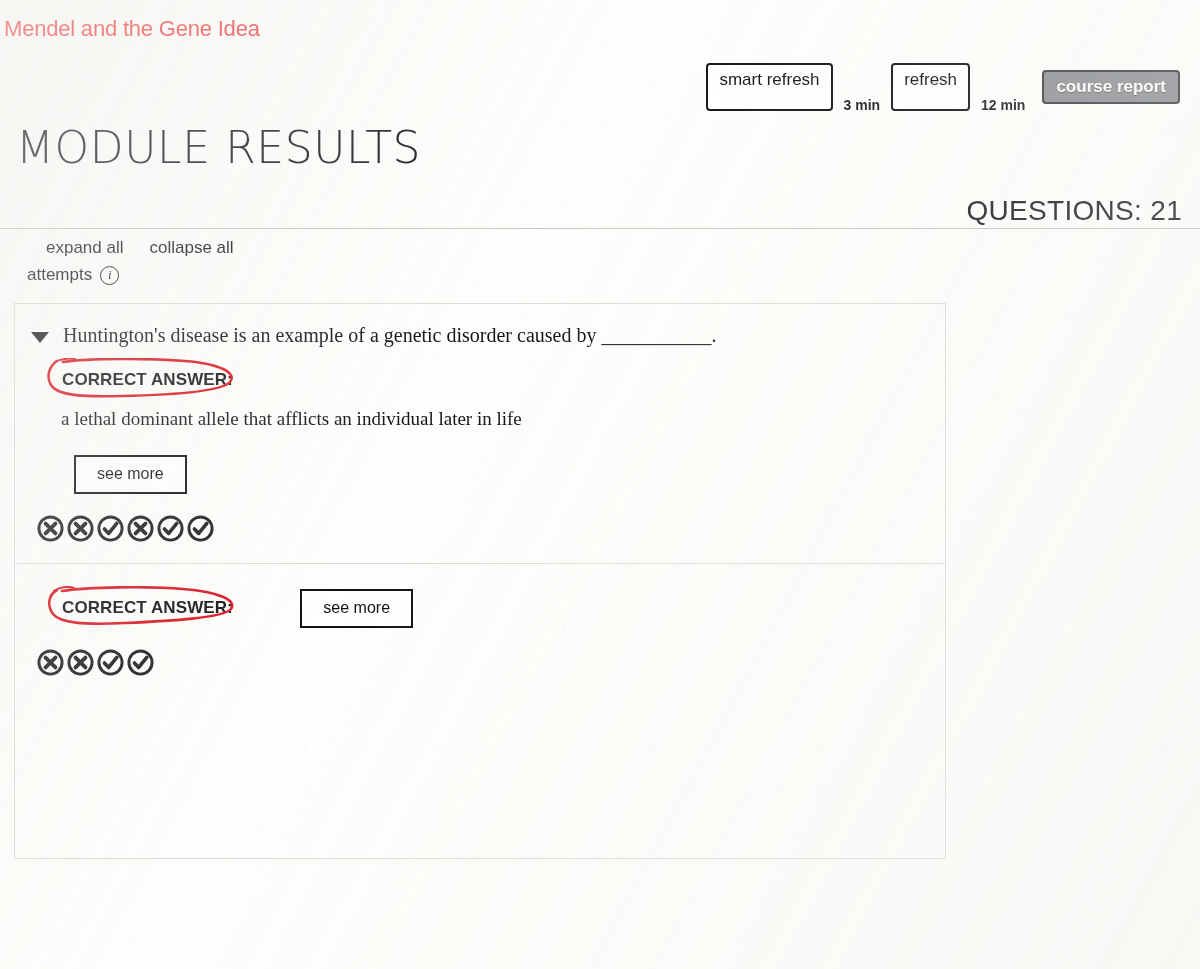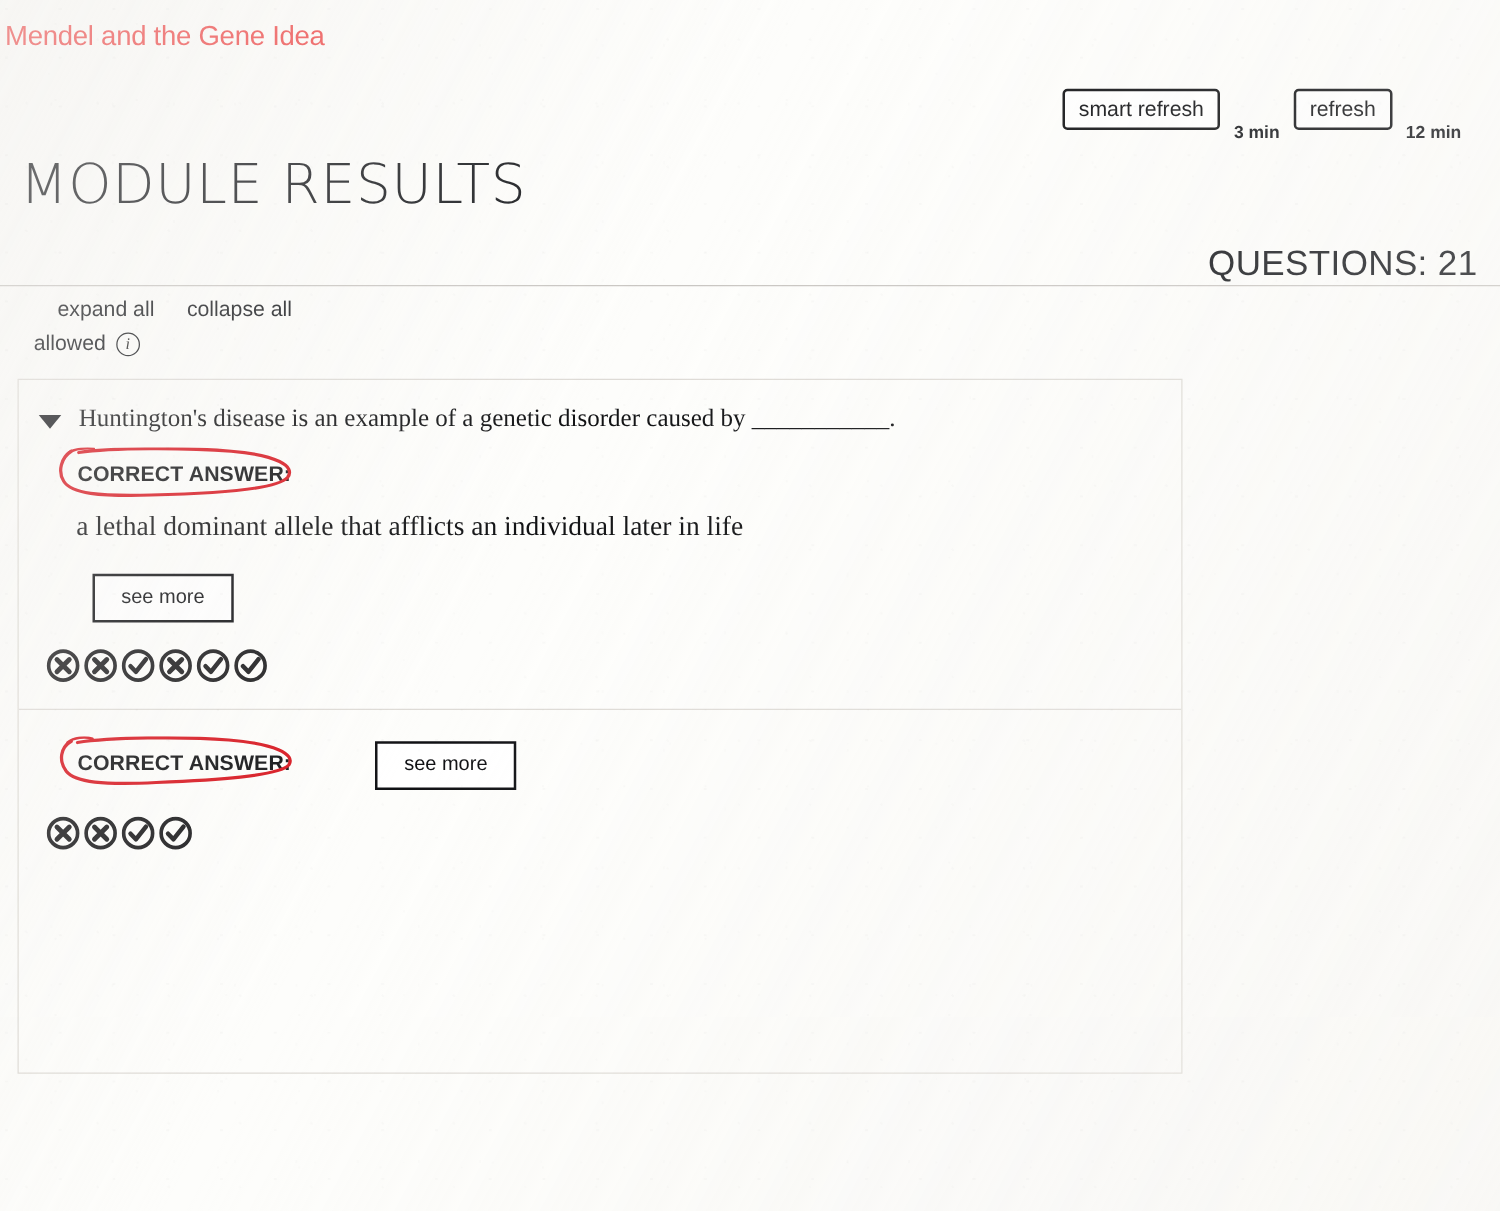--- a/index.html
+++ b/index.html
@@ -54,21 +54,21 @@
     right: 20px;
     top: 61px;
     display: flex;
     align-items: center;
     gap: 0px;
   }
   .btn-outline {
     border: 2px solid #101114;
     border-radius: 4px;
     background: #ffffff;
-    padding: 6px 11px 6px 11px;
+    padding: 6px 11px 21px 11px;
     font-size: 17px;
     line-height: 1;
     color: #101114;
     font-family: "Liberation Sans", sans-serif;
     cursor: pointer;
   }
   .time-label {
     font-size: 14px;
     padding: 0 11px;
     color: #15171b;
@@ -222,21 +222,21 @@
     position: absolute;
     left: -13px;
     top: -10px;
     width: 196px;
     height: 40px;
     pointer-events: none;
     z-index: 3;
   }
   .answer-text {
     font-family: "Liberation Serif", serif;
-    font-size: 22px;
+    font-size: 19px;
     color: #111214;
     margin: 16px 0 0 46px;
   }
   .see-more {
     margin: 25px 0 0 59px;
     display: inline-block;
     border: 2px solid #101114;
     border-radius: 0;
     background: #ffffff;
     padding: 9px 21px 10px 21px;
@@ -262,35 +262,36 @@
 
 <div class="page">
 
   <div class="app-title">Mendel and the Gene Idea</div>
 
   <div class="toolbar">
     <button class="btn-outline">smart refresh</button>
     <span class="time-label">3 min</span>
     <button class="btn-outline">refresh</button>
     <span class="time-label">12 min</span>
+    <button class="btn-filled">course report</button>
   </div>
 
   <div class="module-title">MODULE RESULTS</div>
 
   <div class="questions-count">QUESTIONS: 21</div>
 
   <div class="rule-top"></div>
 
   <div class="controls">
     <div class="controls-row1">
       <span class="link-text">expand all</span>
       <span class="link-text">collapse all</span>
     </div>
     <div class="controls-row2">
-      <span class="link-text">allowed</span>
+      <span class="link-text">attempts</span>
       <span class="info-icon">i</span>
     </div>
   </div>
 
   <div class="card">
 
     <div class="q-block">
       <div class="q-head">
         <span class="caret"></span>
         <span class="q-text">Huntington's disease is an example of a genetic disorder caused by ___________.</span>

